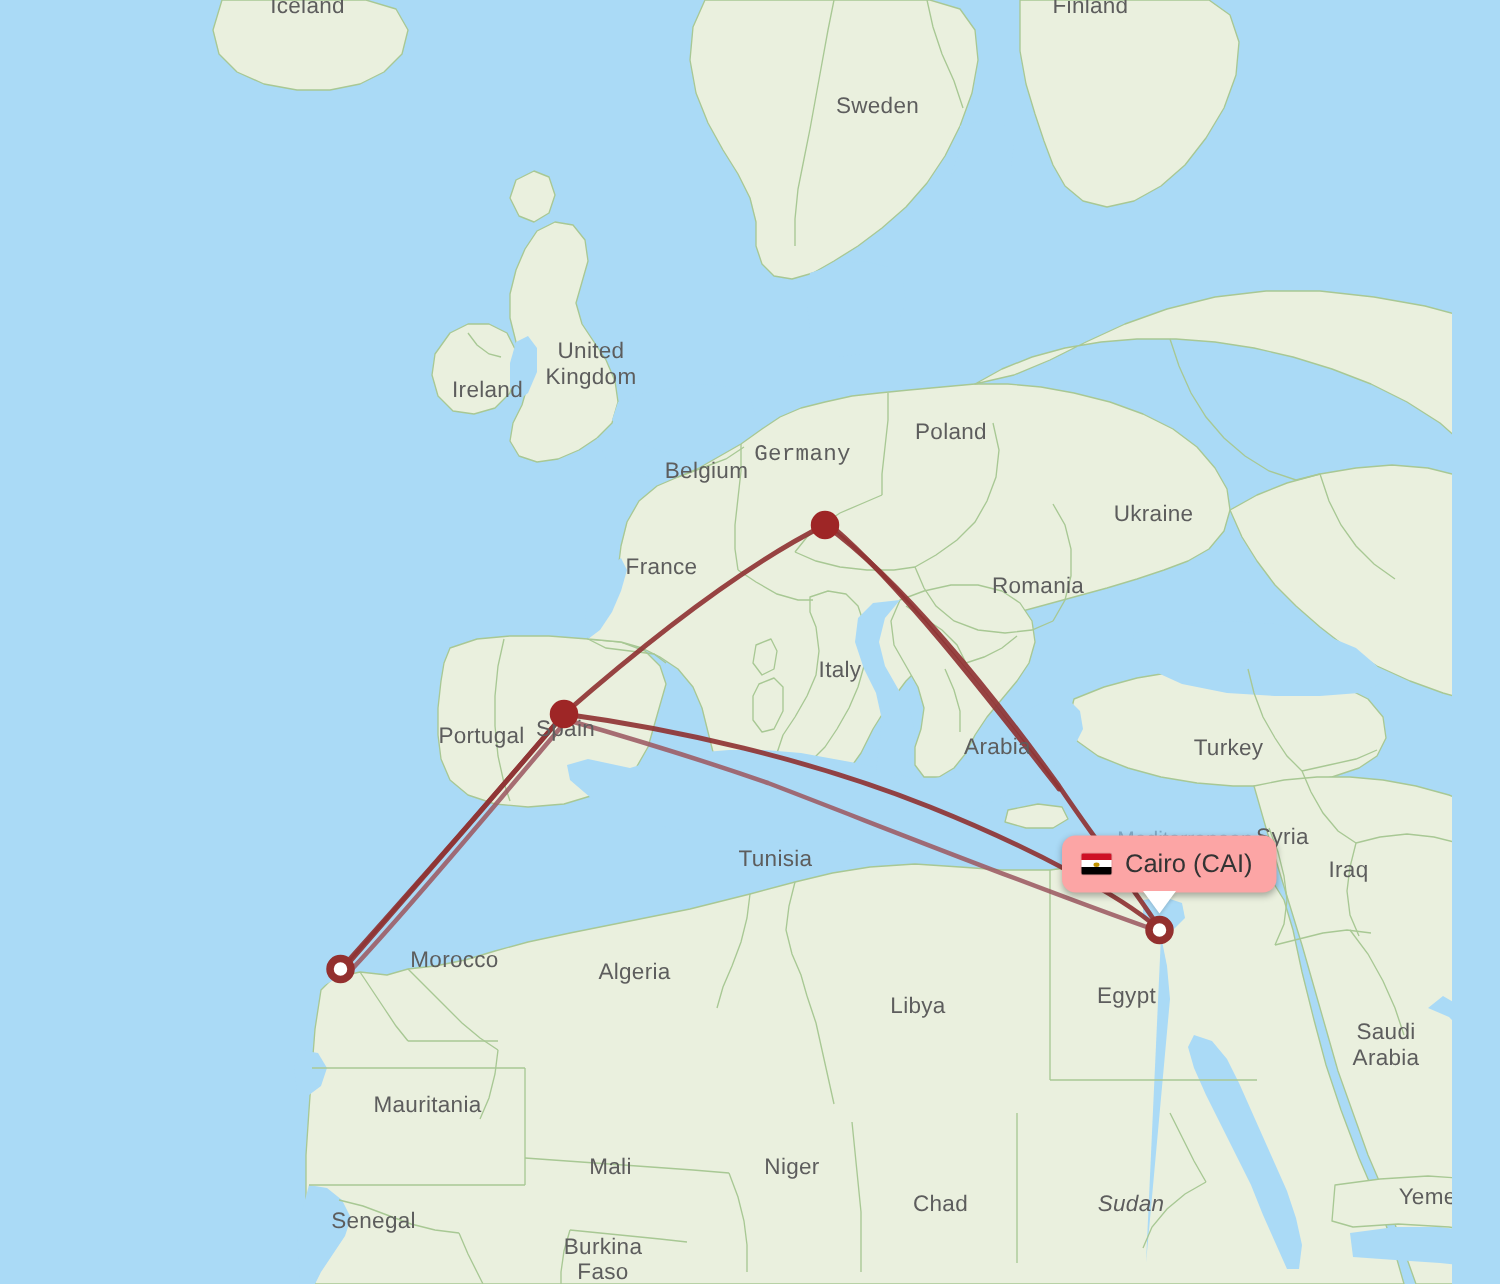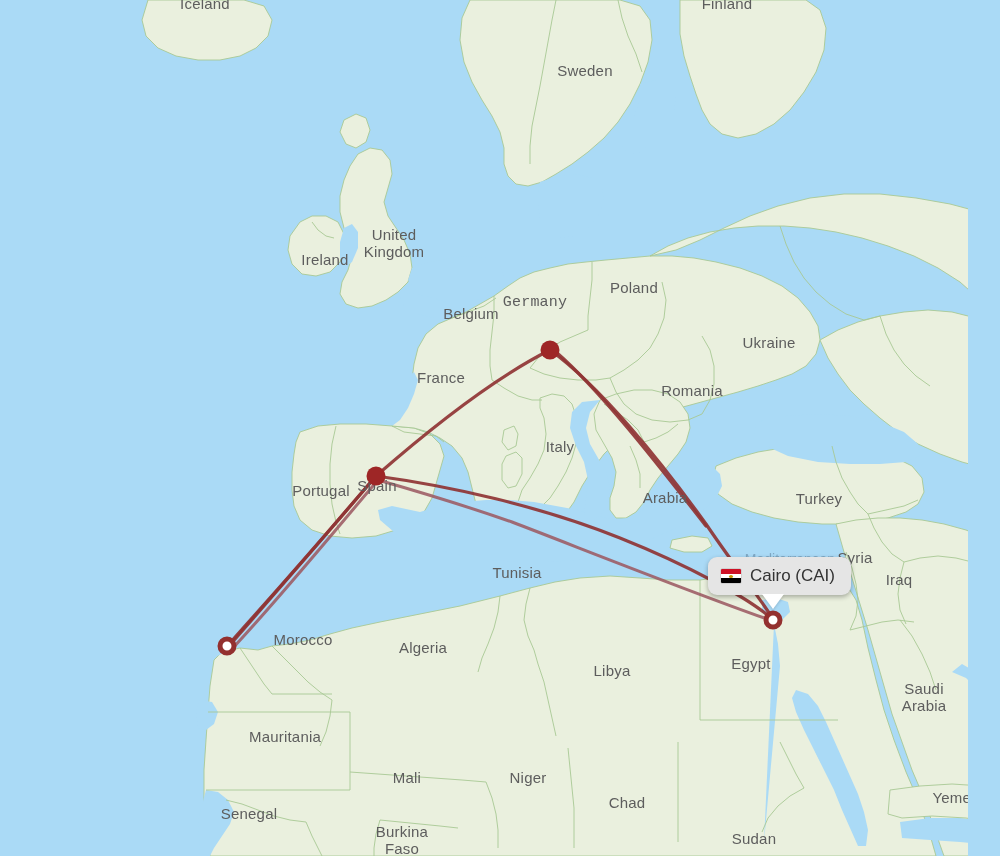--- a/index.html
+++ b/index.html
@@ -46,21 +46,21 @@
     font-style: normal;
     transform: translate(-50%, -50%);
     white-space: pre;
     text-align: center;
     line-height: 1.15;
   }
 
   
   .callout {
     position: absolute;
-    background: #e5e5e5;
+    background: #fca5a5;
     border-radius: 9px;
     box-shadow: 0 2px 5px rgba(0,0,0,0.30);
     padding: 9px 16px 9px 13px;
     display: flex;
     align-items: center;
     gap: 9px;
     white-space: nowrap;
     cursor: pointer;
   }
   .callout .callout-text {
@@ -443,21 +443,21 @@
   <div class="country-label" style="left:303px; top:640px;">Morocco</div>
   <div class="country-label" style="left:423px; top:648px;">Algeria</div>
   <div class="country-label" style="left:612px; top:671px;">Libya</div>
   <div class="country-label" style="left:751px; top:664px;">Egypt</div>
   <div class="country-label" style="left:924px; top:697px;">Saudi
 Arabia</div>
   <div class="country-label" style="left:285px; top:737px;">Mauritania</div>
   <div class="country-label" style="left:407px; top:778px;">Mali</div>
   <div class="country-label" style="left:528px; top:778px;">Niger</div>
   <div class="country-label" style="left:627px; top:803px;">Chad</div>
-  <div class="country-label" style="left:754px; top:839px;">Sudan</div>
+  <div class="country-label" style="left:754px; top:803px;font-style:italic;">Sudan</div>
   <div class="country-label" style="left:956px; top:798px;">Yemen</div>
   <div class="country-label" style="left:249px; top:814px;">Senegal</div>
   <div class="country-label" style="left:402px; top:840px;">Burkina
 Faso</div>
 
   <div class="sea-label" style="left:790px; top:559px;">Mediterranean</div>
 
   <div class="marker-dot marker-waypoint" style="left:550px; top:350px;"></div>
   <div class="marker-dot marker-waypoint" style="left:376px; top:476px;"></div>
 

